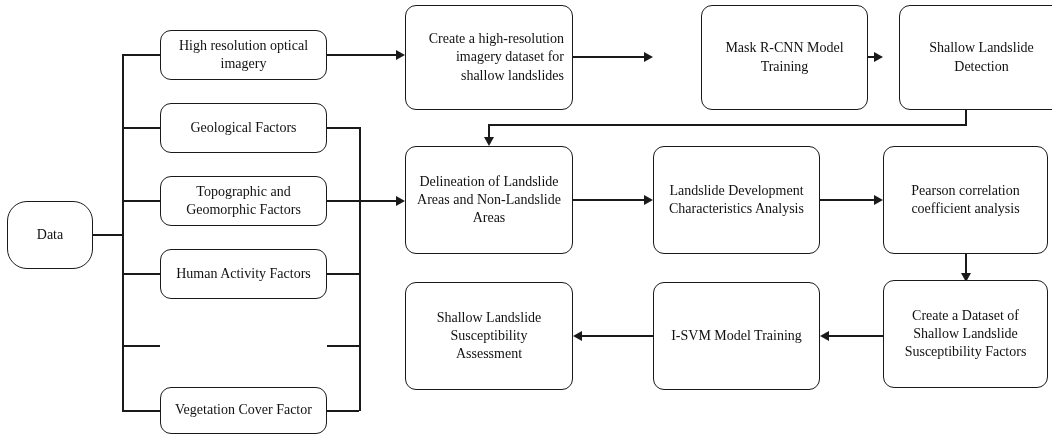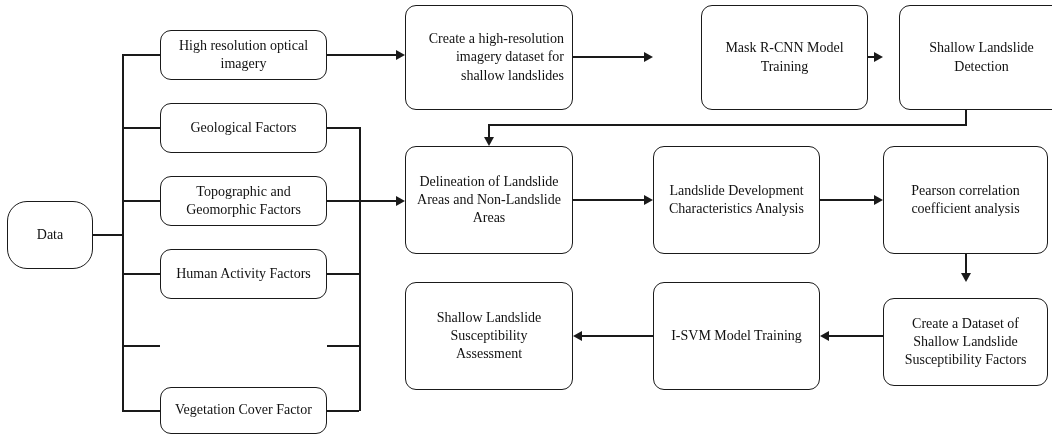--- a/index.html
+++ b/index.html
@@ -38,21 +38,21 @@
   #b-f5         {left:160px;top:321px; width:167px; height:50px;}
   #b-f6         {left:160px;top:387px; width:167px; height:47px;}
   #b-createimg  {left:405px;top:5px;   width:168px; height:105px;text-align:right;}
   #b-maskrcnn   {left:653px;top:5px;   width:167px; height:105px;margin-left:48px;}
   #b-detection  {left:883px;top:5px;   width:165px; height:105px;margin-left:16px;}
   #b-delineation{left:405px;top:146px; width:168px; height:108px;}
   #b-devchar    {left:653px;top:146px; width:167px; height:108px;}
   #b-pearson    {left:883px;top:146px; width:165px; height:108px;}
   #b-assessment {left:405px;top:282px; width:168px; height:108px;}
   #b-isvm       {left:653px;top:282px; width:167px; height:108px;}
-  #b-dataset    {left:883px;top:298px; width:165px; height:88px;}
+  #b-dataset    {left:883px;top:280px; width:165px; height:108px;}
   
   .hl{position:absolute;height:1.5px;background:#1a1a1a;}
   .vl{position:absolute;width:1.5px;background:#1a1a1a;}
   .ah-r{position:absolute;width:0;height:0;
         border-top:5px solid transparent;border-bottom:5px solid transparent;
         border-left:9px solid #1a1a1a;}
   .ah-l{position:absolute;width:0;height:0;
         border-top:5px solid transparent;border-bottom:5px solid transparent;
         border-right:9px solid #1a1a1a;}
   .ah-d{position:absolute;width:0;height:0;

